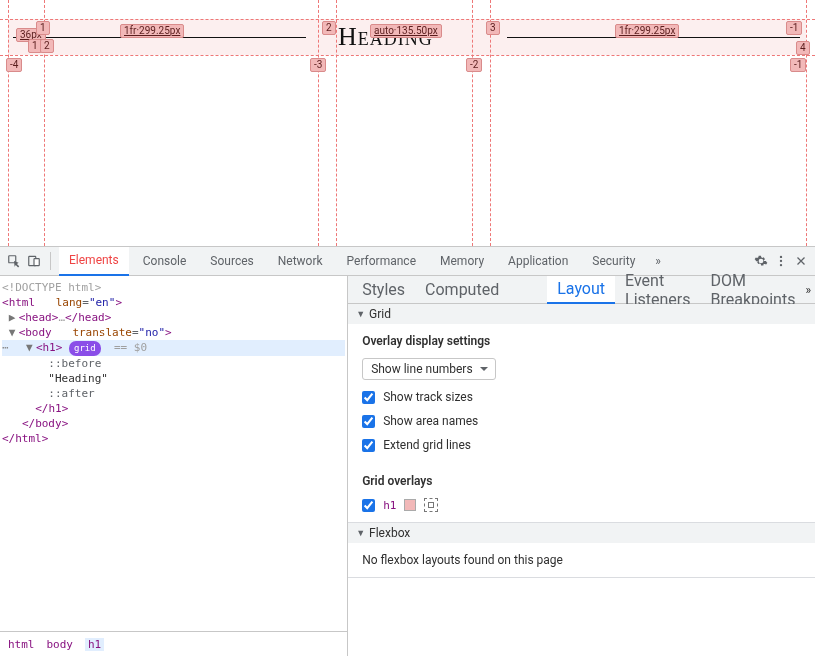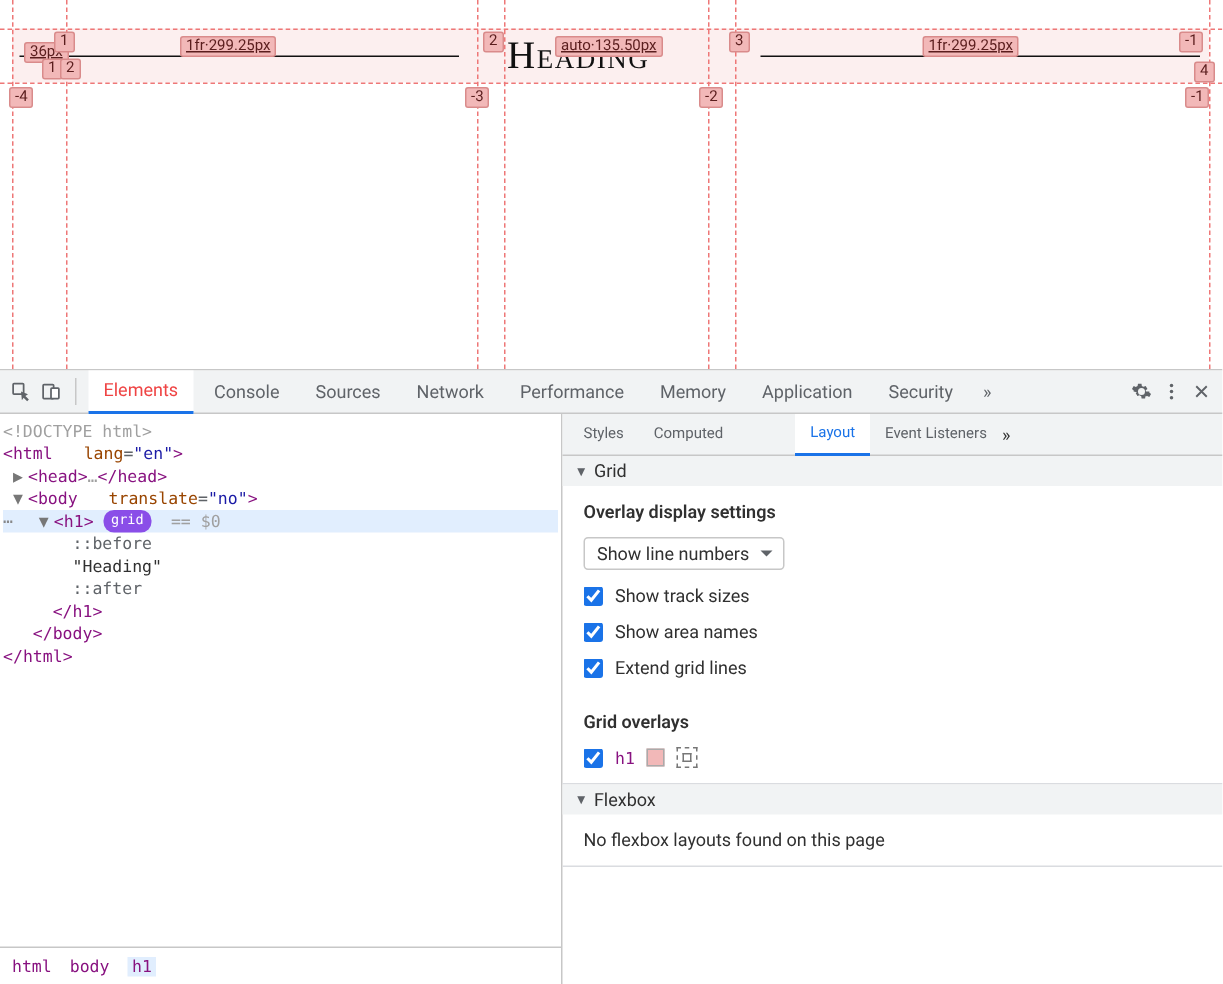--- a/index.html
+++ b/index.html
@@ -183,21 +183,21 @@
   border-bottom: 1px solid #c7c7c7;
   background: #f1f3f4;
   padding: 0 4px;
 }
 .side-tabs .stab {
   padding: 0 10px;
   height: 28px;
   display: flex;
   align-items: center;
   color: #5f6368;
-  font-size: 10px;
+  font-size: 16px;
   cursor: pointer;
 }
 .side-tabs .stab.active {
   color: #1a73e8;
   border-bottom: 2px solid #1a73e8;
   background: #fff;
   margin-left: 38px;
 }
 .section {
   border-bottom: 1px solid #dadce0;
@@ -382,20 +382,21 @@
         <span class="crumb active">h1</span>
       </div>
     </div>
 
     <div class="side-panel">
       <div class="side-tabs">
         <div class="stab">Styles</div>
         <div class="stab">Computed</div>
         <div class="stab active">Layout</div>
         <div class="stab">Event Listeners</div>
+        <div class="stab">DOM Breakpoints</div>
         <span class="chev">»</span>
       </div>
 
       <div class="section">
         <div class="section-head">
           <span class="disclose">▼</span>
           <span>Grid</span>
         </div>
         <div class="section-body">
           <div class="title">Overlay display settings</div>

